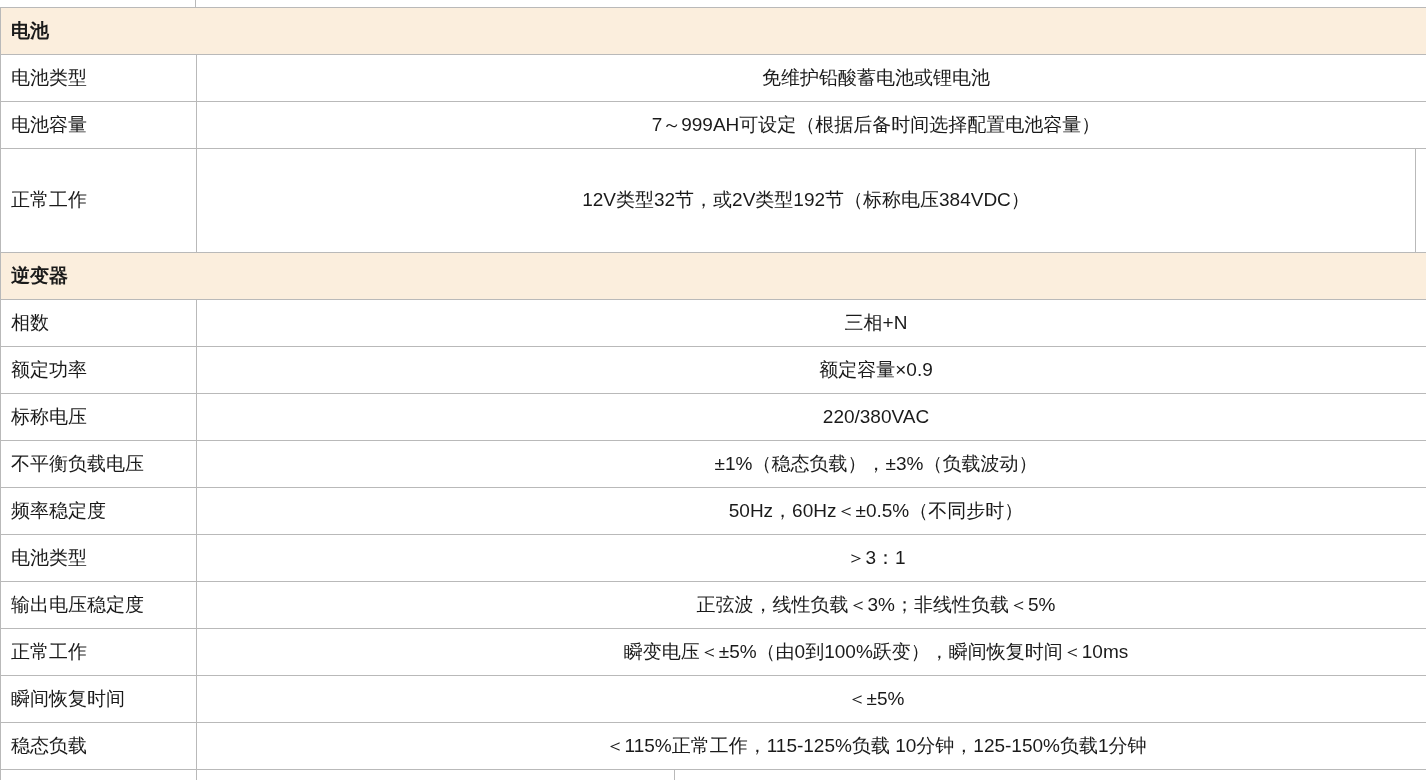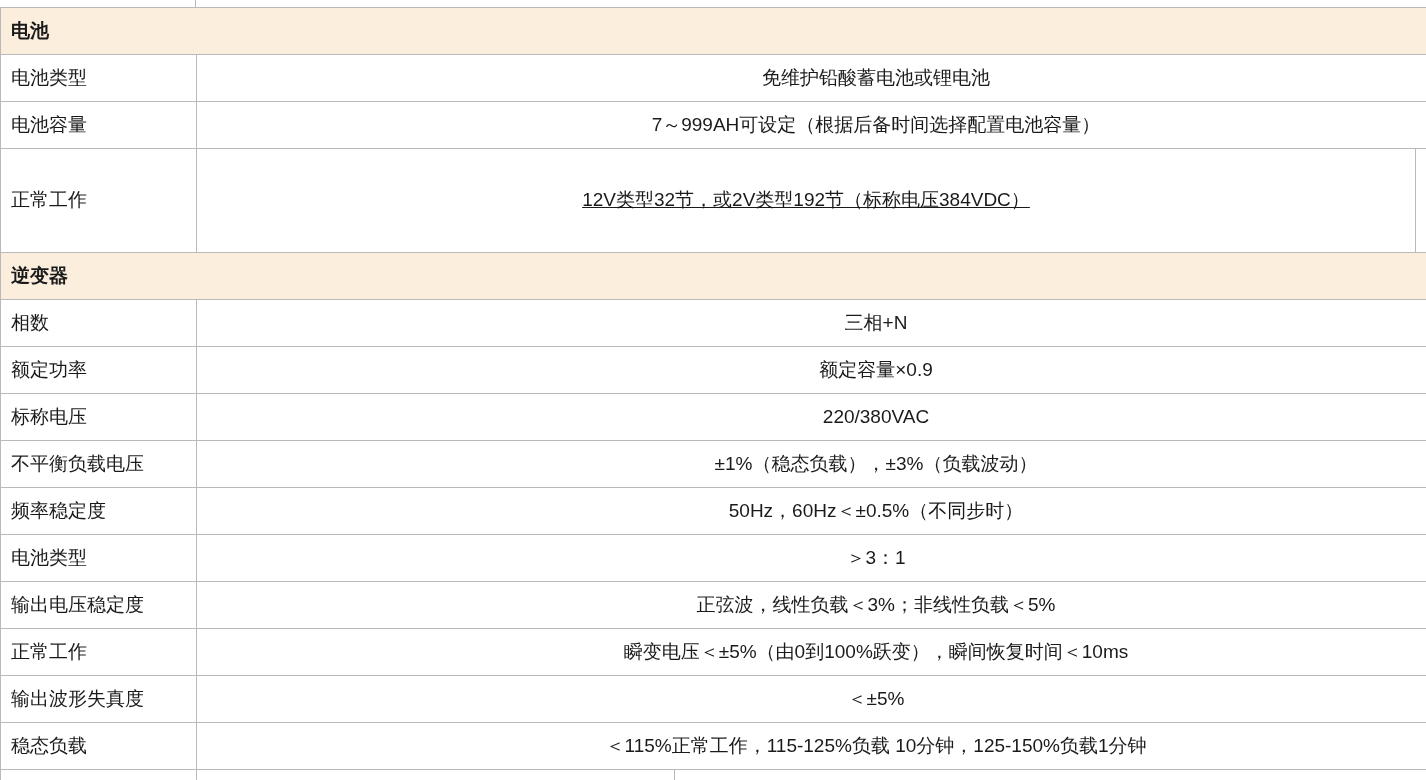--- a/index.html
+++ b/index.html
@@ -50,21 +50,21 @@
   }
   td.label {
     text-align: left;
     padding-left: 18px;
     background: #ffffff;
   }
   td.value {
     text-align: center;
     background: #ffffff;
   }
-  td.value.tall { height: 58px; text-decoration: underline; }
+  td.value.tall { height: 58px; }
   td.note {
     font-size: 11.5px;
     line-height: 1.35;
     text-align: left;
     padding: 4px 4px 4px 6px;
     vertical-align: middle;
     letter-spacing: -0.2px;
   }
   col.c-note { width: 140px; }
   .top-stub {
@@ -141,21 +141,21 @@
       </tr>
       <tr>
         <td class="label">输出电压稳定度</td>
         <td class="value" colspan="3">正弦波，线性负载＜3%；非线性负载＜5%</td>
       </tr>
       <tr>
         <td class="label">正常工作</td>
         <td class="value" colspan="3">瞬变电压＜±5%（由0到100%跃变），瞬间恢复时间＜10ms</td>
       </tr>
       <tr>
-        <td class="label">输出波形失真度</td>
+        <td class="label">瞬间恢复时间</td>
         <td class="value" colspan="3">＜±5%</td>
       </tr>
       <tr>
         <td class="label">稳态负载</td>
         <td class="value" colspan="3">＜115%正常工作，115-125%负载 10分钟，125-150%负载1分钟</td>
       </tr>
       <tr>
         <td class="label">逆变器效率</td>
         <td class="value">＞92%（满载）</td>
         <td class="value" colspan="2">＞93%（满载）</td>

